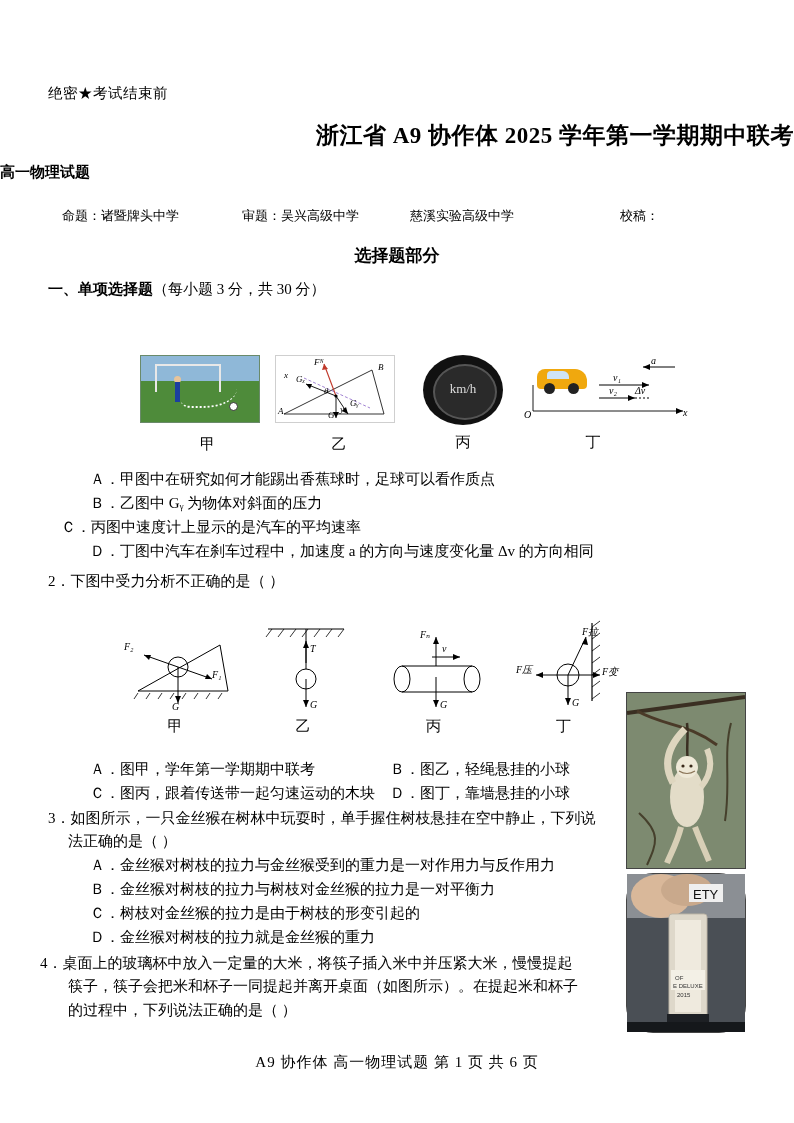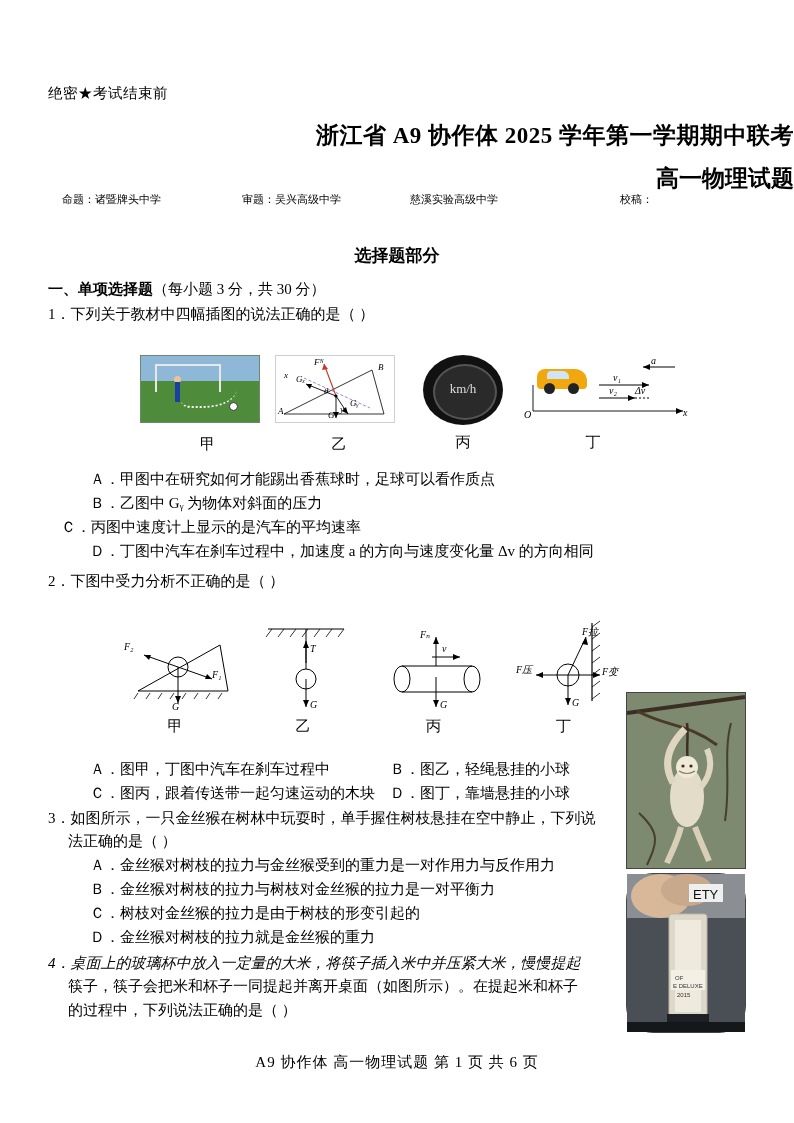--- a/index.html
+++ b/index.html
@@ -7,22 +7,22 @@
     width:794px; height:1123px;
     background:#ffffff;
     font-family:"Liberation Serif", "DejaVu Serif", serif;
     color:#000;
     position:relative;
     overflow:hidden;
   }
   .page { position:relative; width:794px; height:1123px; padding:0; box-sizing:border-box; }
   .secret { position:absolute; left:48px; top:84px; font-size:14.5px; letter-spacing:0.5px; }
   .title1 { position:absolute; left:0; right:0; top:120px; text-align:right; font-size:23px; font-weight:bold; letter-spacing:0.5px; }
-  .title2 { position:absolute; left:0; right:0; top:163px; text-align:right; font-size:23px; font-weight:bold; }
-  .credits { position:absolute; left:62px; top:192px; width:680px; font-size:11px; }
+  .title2 { position:absolute; left:0; right:0; top:163px; text-align:left; font-size:15px; font-weight:bold; }
+  .credits { position:absolute; left:62px; top:207px; width:680px; font-size:13px; }
   .credits span { display:inline-block; }
   .c1 { width:180px; }
   .c2 { width:168px; }
   .c3 { width:210px; }
   .c4 { }
   .section-title { position:absolute; left:0; right:0; top:244px; text-align:center; font-size:17px; font-weight:bold; }
   .q-block { position:absolute; font-size:15px; line-height:1.55; }
   .bold { font-weight:bold; }
   .opt { margin-left:42px; }
   .opt-row { display:flex; }
@@ -67,23 +67,20 @@
   <div class="credits">
     <span class="c1">命题：诸暨牌头中学</span><span class="c2">审题：吴兴高级中学</span><span class="c3">慈溪实验高级中学</span><span class="c4">校稿：</span>
   </div>
 
   <div class="section-title">选择题部分</div>
 
   <div class="q-block" style="left:48px; top:278px; width:700px;">
     <span class="bold">一、单项选择题</span><span>（每小题 3 分，共 30 分）</span>
   </div>
 
-  <div class="q-block" style="left:48px; top:303px; width:700px;">
-    <span>1．</span><span>下列关于教材中四幅插图的说法正确的是（      ）</span>
-  </div>
 
   <div class="fig-row" style="left:140px; top:355px;">
 
     <div style="width:135px;">
       <div class="soccer">
         <div class="goal"></div>
         <div class="head"></div>
         <div class="player"></div>
         <div class="arc"></div>
         <div class="ball"></div>
@@ -270,42 +267,42 @@
         <span class="small italic" style="position:absolute; left:10px; top:48px;">F压</span>
         <span class="small italic" style="position:absolute; left:96px; top:50px;">F变</span>
         <span class="small italic" style="position:absolute; left:66px; top:82px;">G</span>
       </div>
       <div class="figcaption" style="margin-top:2px; width:115px;">丁</div>
     </div>
   </div>
 
   <div class="q-block opt" style="left:48px; top:758px; width:700px;">
     <div class="opt-row">
-      <span class="opt-half">Ａ．图甲，丁图中汽车在刹车过程中</span>
+      <span class="opt-half">Ａ．图甲，学年第一学期期中联考</span>
       <span>Ｂ．图乙，轻绳悬挂的小球</span>
     </div>
   </div>
   <div class="q-block opt" style="left:48px; top:782px; width:700px;">
     <div class="opt-row">
       <span class="opt-half">Ｃ．图丙，跟着传送带一起匀速运动的木块</span>
       <span>Ｄ．图丁，靠墙悬挂的小球</span>
     </div>
   </div>
 
   <div class="q-block" style="left:48px; top:807px; width:570px;">
     <span>3．</span><span>如图所示，一只金丝猴在树林中玩耍时，单手握住树枝悬挂在空中静止，下列说</span>
   </div>
   <div class="q-block" style="left:68px; top:830px; width:570px;">法正确的是（      ）</div>
 
   <div class="q-block opt" style="left:48px; top:878px; width:600px;">Ｂ．金丝猴对树枝的拉力与树枝对金丝猴的拉力是一对平衡力</div>
   <div class="q-block opt" style="left:48px; top:854px; width:600px;">Ａ．金丝猴对树枝的拉力与金丝猴受到的重力是一对作用力与反作用力</div>
   <div class="q-block opt" style="left:48px; top:902px; width:600px;">Ｃ．树枝对金丝猴的拉力是由于树枝的形变引起的</div>
   <div class="q-block opt" style="left:48px; top:926px; width:600px;">Ｄ．金丝猴对树枝的拉力就是金丝猴的重力</div>
 
-  <div class="q-block" style="left:48px; top:952px; width:570px;font-style:italic;">
+  <div class="q-block" style="left:40px; top:952px; width:570px;">
     <span>4．</span><span>桌面上的玻璃杯中放入一定量的大米，将筷子插入米中并压紧大米，慢慢提起</span>
   </div>
   <div class="q-block" style="left:68px; top:975px; width:570px;">筷子，筷子会把米和杯子一同提起并离开桌面（如图所示）。在提起米和杯子</div>
   <div class="q-block" style="left:68px; top:999px; width:570px;">的过程中，下列说法正确的是（      ）</div>
 
   <div class="photo monkey" style="left:626px; top:692px; width:118px; height:175px;">
     <svg width="118" height="175" viewBox="0 0 118 175">
       <rect x="0" y="0" width="118" height="175" fill="#7d8a70"></rect>
       <path d="M0 20 L118 4" stroke="#3a2f22" stroke-width="4" fill="none"></path>
       <path d="M10 18 C40 34 60 30 90 52" stroke="#4a3a28" stroke-width="3" fill="none"></path>

